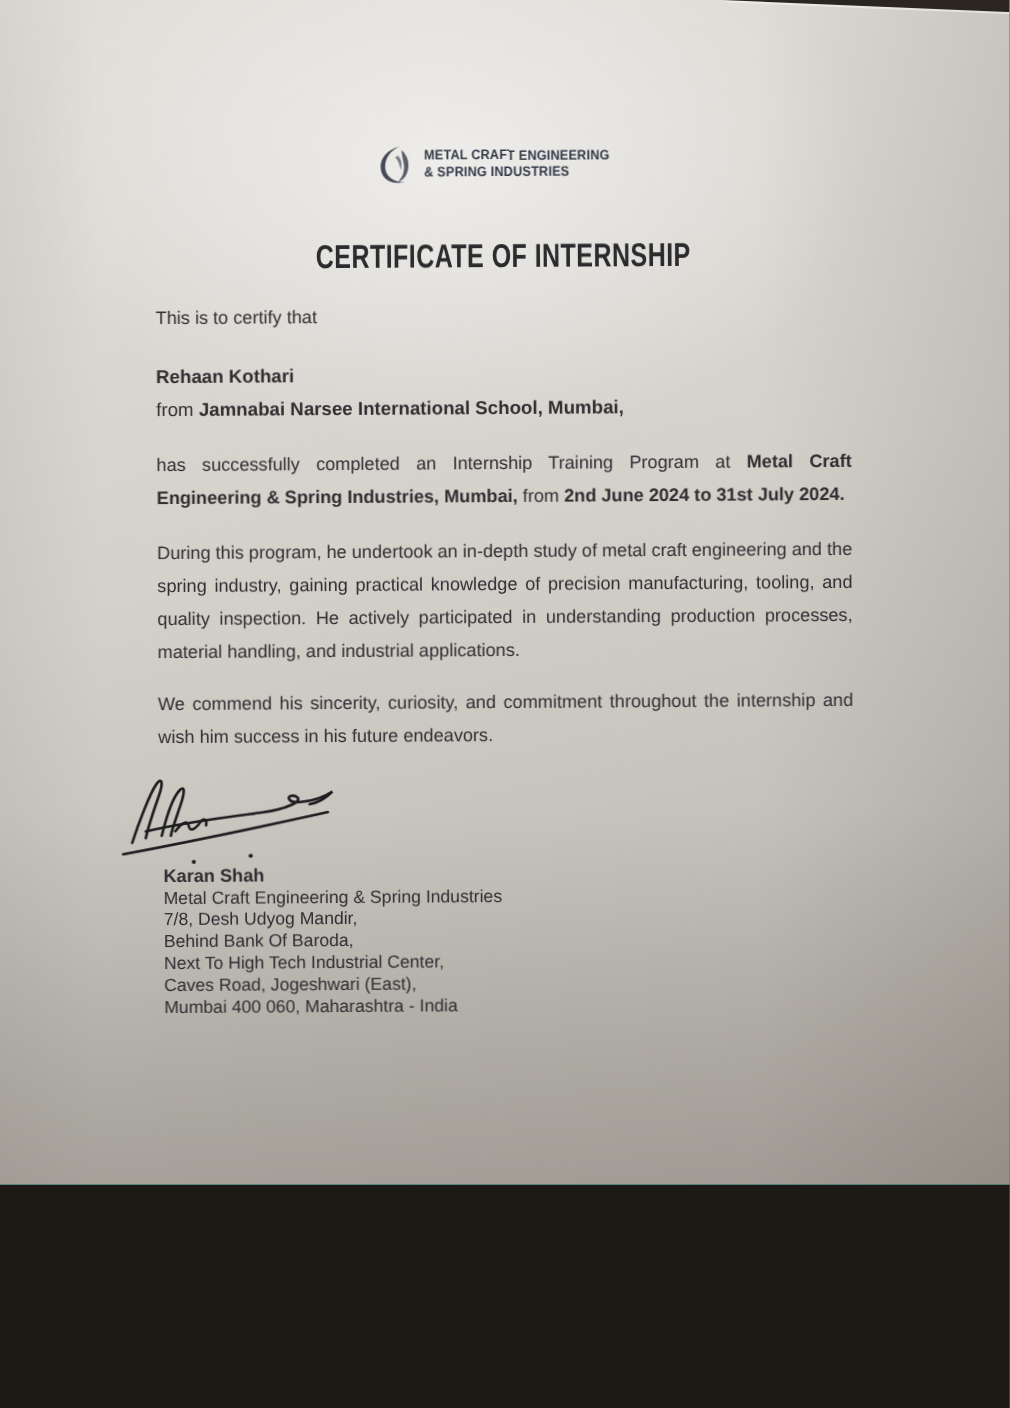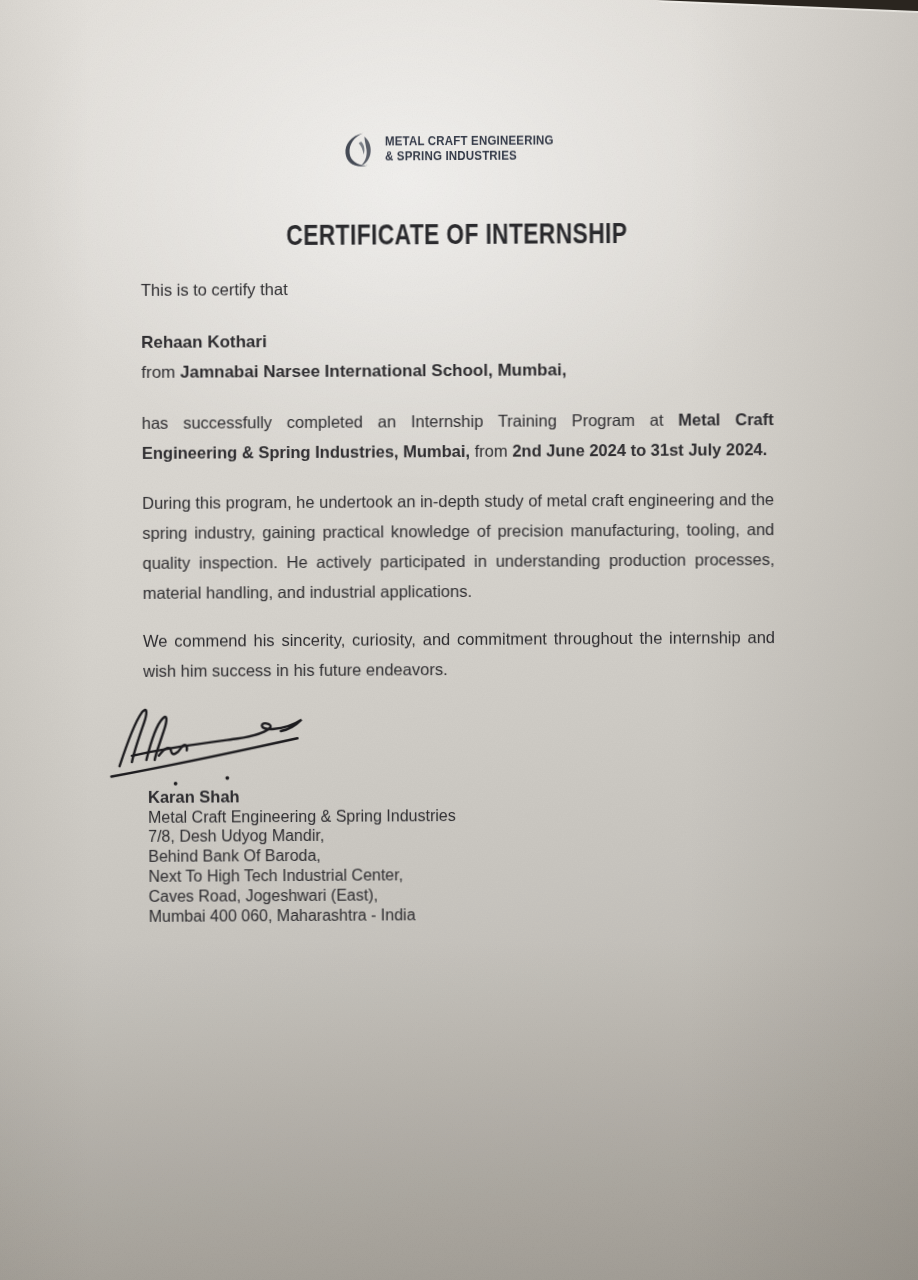--- a/index.html
+++ b/index.html
@@ -1,17 +1,17 @@
 <!DOCTYPE html>
 <html><head>
 <meta charset="utf-8">
 <style>
   html,body{margin:0;padding:0;background:#1d1a16;}
   .photo{
-    position:relative;width:918px;height:1280px;overflow:hidden;
+    position:relative;width:918px;height:1077px;overflow:hidden;
     background:#14b8a6;
     font-family:"Liberation Sans", sans-serif;
   }
   .paper{
     position:absolute;inset:0;
     background:linear-gradient(168deg,#e4e1dc 0%,#dedbd6 22%,#d6d3cd 45%,#c8c5bf 68%,#bab6af 88%,#b2aea7 100%);
   }
   .highlight-top{
     position:absolute;inset:0;
     background:radial-gradient(ellipse 60% 34% at 44% 14%,rgba(255,255,255,.55),rgba(255,255,255,0) 70%);

